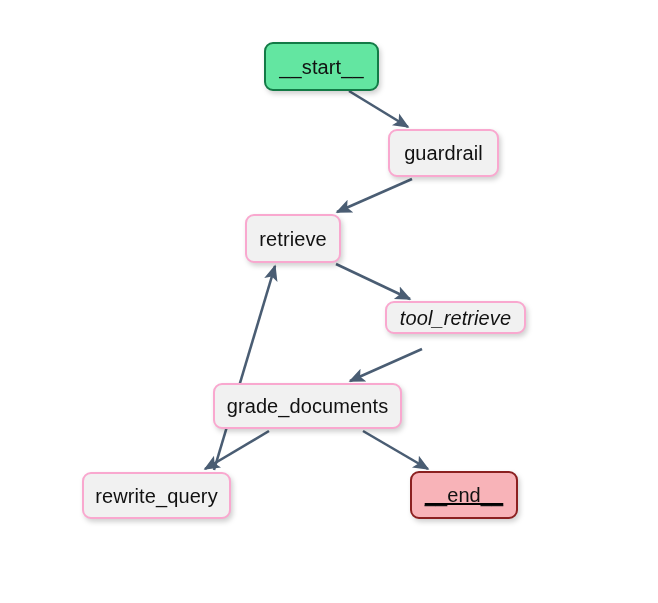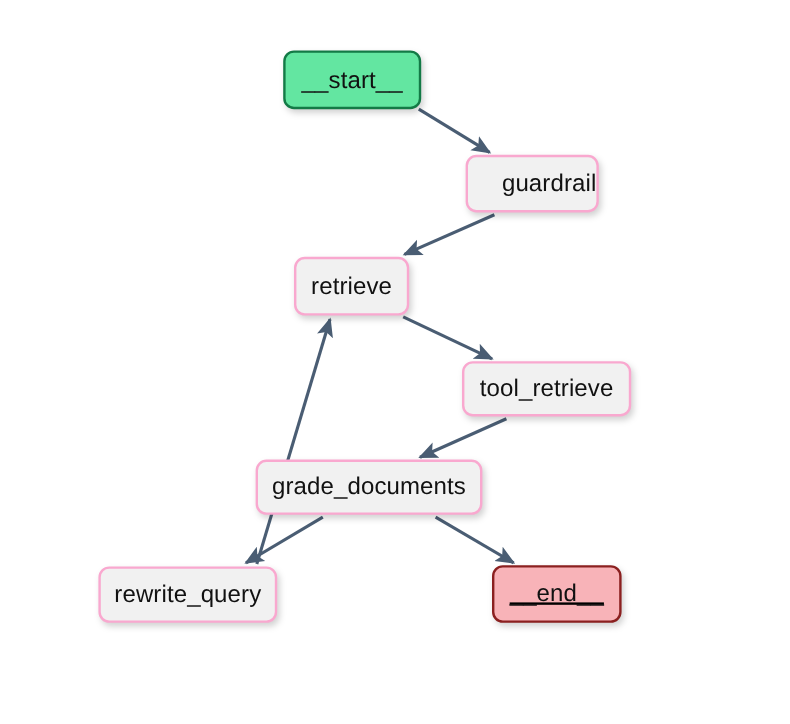--- a/index.html
+++ b/index.html
@@ -44,20 +44,21 @@
     color: #111111;
     font-family: "Liberation Sans", sans-serif;
   }
   .node-default {
     background: #f1f1f1;
     border-color: #f9a8cf;
   }
   .node-start {
     background: #63e6a1;
     border-color: #137a46;
+    margin-left: 28px;
   }
   .node-end {
     background: #f8b3b8;
     border-color: #8b2020;
   }
 </style>
 </head>
 <body>
 
 <div id="graph-canvas">
@@ -76,27 +77,27 @@
         <line x1="269" y1="431" x2="205" y2="469" stroke="#4a5d73" stroke-width="2.6" stroke-linecap="butt" marker-end="url(#arrowhead)"></line>
         <line x1="363" y1="431" x2="428" y2="469" stroke="#4a5d73" stroke-width="2.6" stroke-linecap="butt" marker-end="url(#arrowhead)"></line>
         <line x1="214" y1="470" x2="275" y2="266" stroke="#4a5d73" stroke-width="2.6" stroke-linecap="butt" marker-end="url(#arrowhead)"></line>
       </g>
   </svg>
 
   <div id="node-group">
       <div class="graph-node node-start" style="left: 236px; top: 42px; width: 115px; height: 49px;">
         <span class="node-label">__start__</span>
       </div>
-      <div class="graph-node node-default" style="left: 388px; top: 129px; width: 111px; height: 48px; justify-content: flex-end;">
+      <div class="graph-node node-default" style="left: 388px; top: 129px; width: 111px; height: 48px;">
         <span class="node-label">guardrail</span>
       </div>
       <div class="graph-node node-default" style="left: 245px; top: 214px; width: 96px; height: 49px;">
         <span class="node-label">retrieve</span>
       </div>
-      <div class="graph-node node-default" style="left: 385px; top: 301px; width: 141px; height: 46px;">
+      <div class="graph-node node-default" style="left: 385px; top: 301px; width: 141px; height: 33px; font-style: italic;">
         <span class="node-label">tool_retrieve</span>
       </div>
       <div class="graph-node node-default" style="left: 213px; top: 383px; width: 189px; height: 46px;">
         <span class="node-label">grade_documents</span>
       </div>
       <div class="graph-node node-default" style="left: 82px; top: 472px; width: 149px; height: 47px; justify-content: center;">
         <span class="node-label">rewrite_query</span>
       </div>
       <div class="graph-node node-end" style="left: 410px; top: 471px; width: 108px; height: 48px; text-decoration: underline;">
         <span class="node-label">__end__</span>

